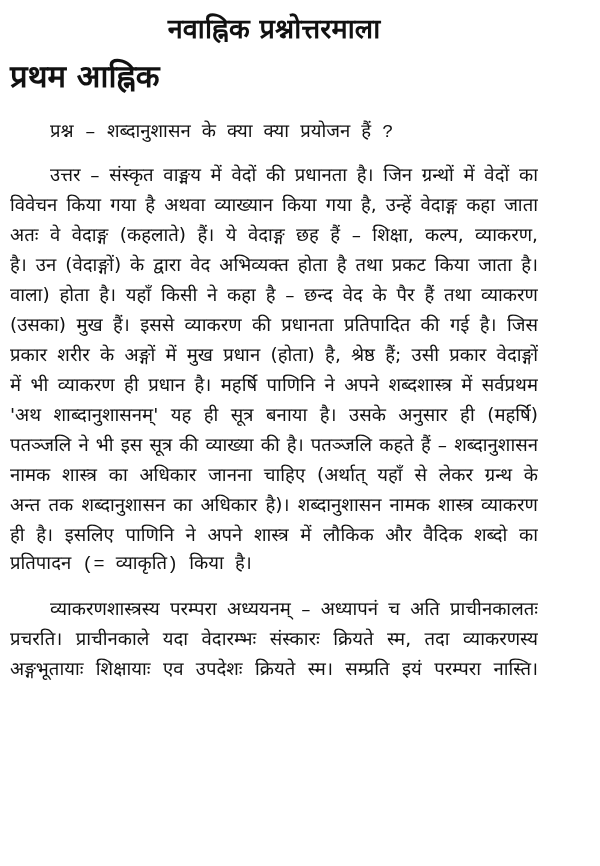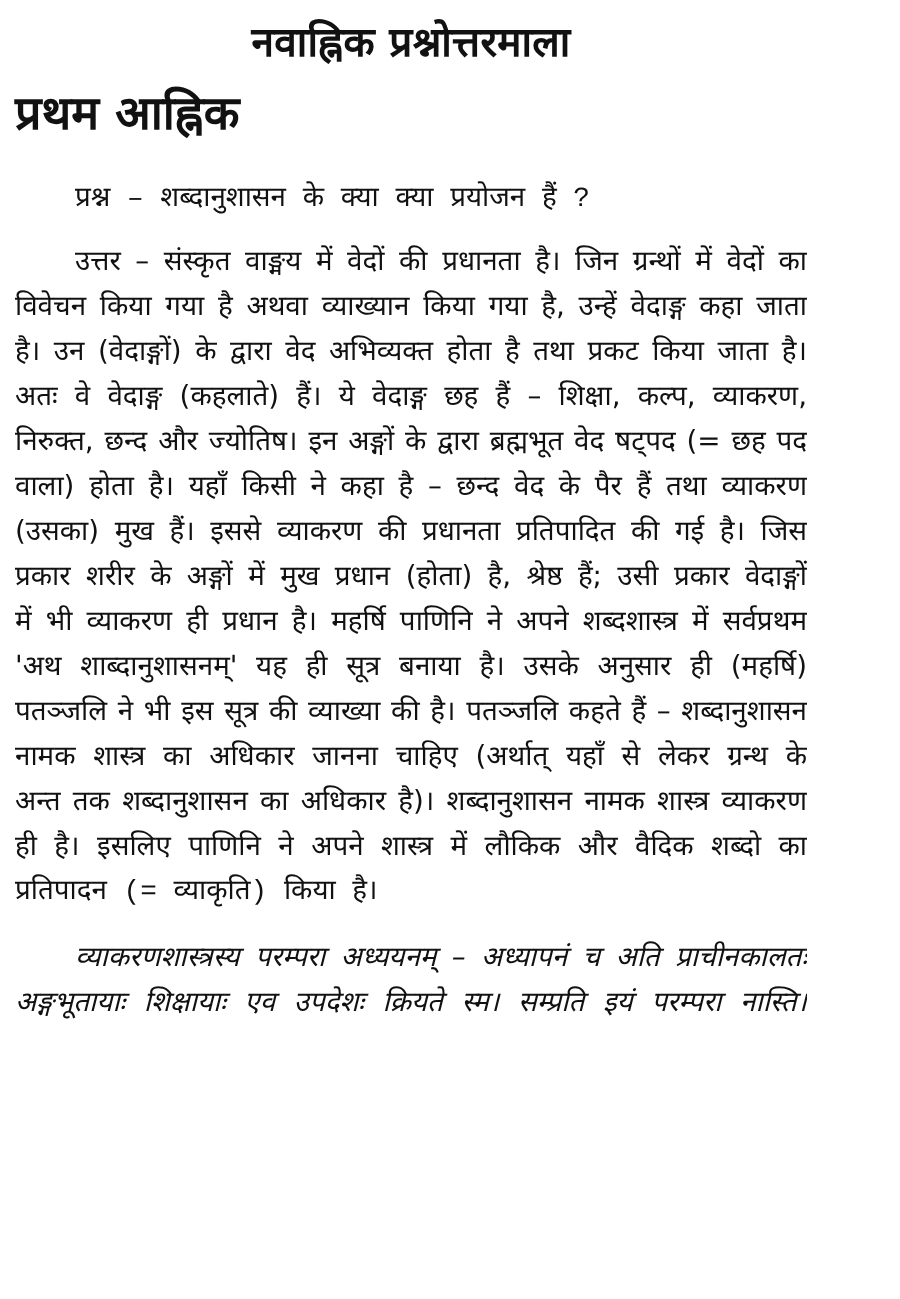--- a/index.html
+++ b/index.html
@@ -60,47 +60,46 @@
     }
     .para .line.first {
       padding-left: 40px;
     }
     .para .line.last {
       text-align-last: left;
       font-family: Liberation Mono, monospace;
     }
     .para2 {
       margin-top: 14px;
-      font-style: italic;
     }
   </style>
 </head>
 <body>
 
 <div class="page">
   <h1 class="title">नवाह्निक प्रश्नोत्तरमाला</h1>
   <h2 class="subtitle">प्रथम आह्निक</h2>
 
   <p class="question">प्रश्न – शब्दानुशासन के क्या क्या प्रयोजन हैं ?</p>
 
   <div class="para">
     <span class="line first">उत्तर – संस्कृत वाङ्मय में वेदों की प्रधानता है। जिन ग्रन्थों में वेदों का</span>
     <span class="line">विवेचन किया गया है अथवा व्याख्यान किया गया है, उन्हें वेदाङ्ग कहा जाता</span>
+    <span class="line">अतः वे वेदाङ्ग (कहलाते) हैं। ये वेदाङ्ग छह हैं – शिक्षा, कल्प, व्याकरण,</span>
     <span class="line">है। उन (वेदाङ्गों) के द्वारा वेद अभिव्यक्त होता है तथा प्रकट किया जाता है।</span>
-    <span class="line">अतः वे वेदाङ्ग (कहलाते) हैं। ये वेदाङ्ग छह हैं – शिक्षा, कल्प, व्याकरण,</span>
-    <span class="line">निरुक्त, छन्द और ज्योतिष। इन अङ्गों के द्वारा ब्रह्मभूत वेद षट्पद (= छह पद</span>
     <span class="line">वाला) होता है। यहाँ किसी ने कहा है – छन्द वेद के पैर हैं तथा व्याकरण</span>
     <span class="line">(उसका) मुख हैं। इससे व्याकरण की प्रधानता प्रतिपादित की गई है। जिस</span>
     <span class="line">प्रकार शरीर के अङ्गों में मुख प्रधान (होता) है, श्रेष्ठ हैं; उसी प्रकार वेदाङ्गों</span>
     <span class="line">में भी व्याकरण ही प्रधान है। महर्षि पाणिनि ने अपने शब्दशास्त्र में सर्वप्रथम</span>
     <span class="line">'अथ शाब्दानुशासनम्'  यह ही सूत्र बनाया है। उसके अनुसार ही (महर्षि)</span>
     <span class="line">पतञ्जलि ने भी इस सूत्र की व्याख्या की है। पतञ्जलि कहते हैं – शब्दानुशासन</span>
     <span class="line">नामक शास्त्र का अधिकार जानना चाहिए (अर्थात् यहाँ से लेकर ग्रन्थ के</span>
     <span class="line">अन्त तक शब्दानुशासन का अधिकार है)। शब्दानुशासन नामक शास्त्र व्याकरण</span>
     <span class="line">ही है। इसलिए पाणिनि ने अपने शास्त्र में लौकिक और वैदिक शब्दो का</span>
     <span class="line last">प्रतिपादन (= व्याकृति) किया है।</span>
   </div>
 
   <div class="para para2">
     <span class="line first">व्याकरणशास्त्रस्य परम्परा अध्ययनम् – अध्यापनं च अति प्राचीनकालतः</span>
+    <span class="line">प्रचरति। प्राचीनकाले यदा वेदारम्भः संस्कारः क्रियते स्म, तदा व्याकरणस्य</span>
     <span class="line">अङ्गभूतायाः शिक्षायाः एव उपदेशः क्रियते स्म। सम्प्रति इयं परम्परा नास्ति।</span>
   </div>
 </div>
 
 </body></html>

